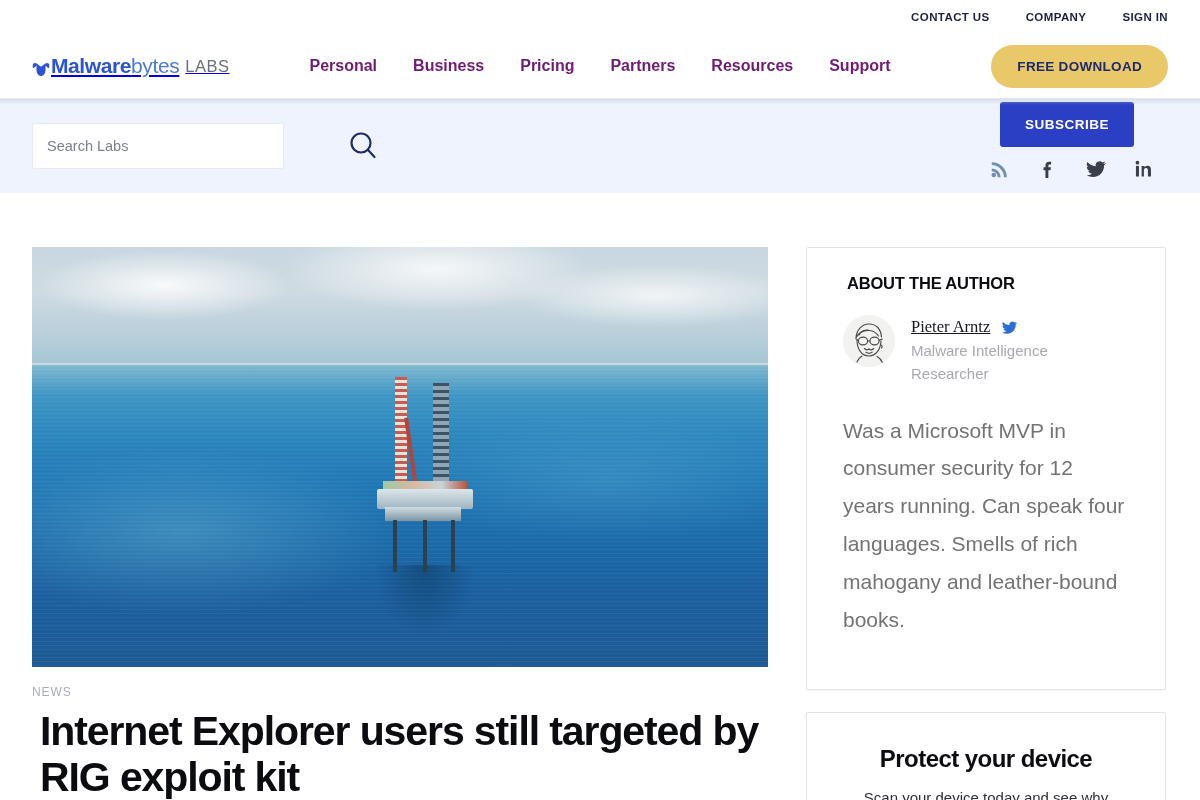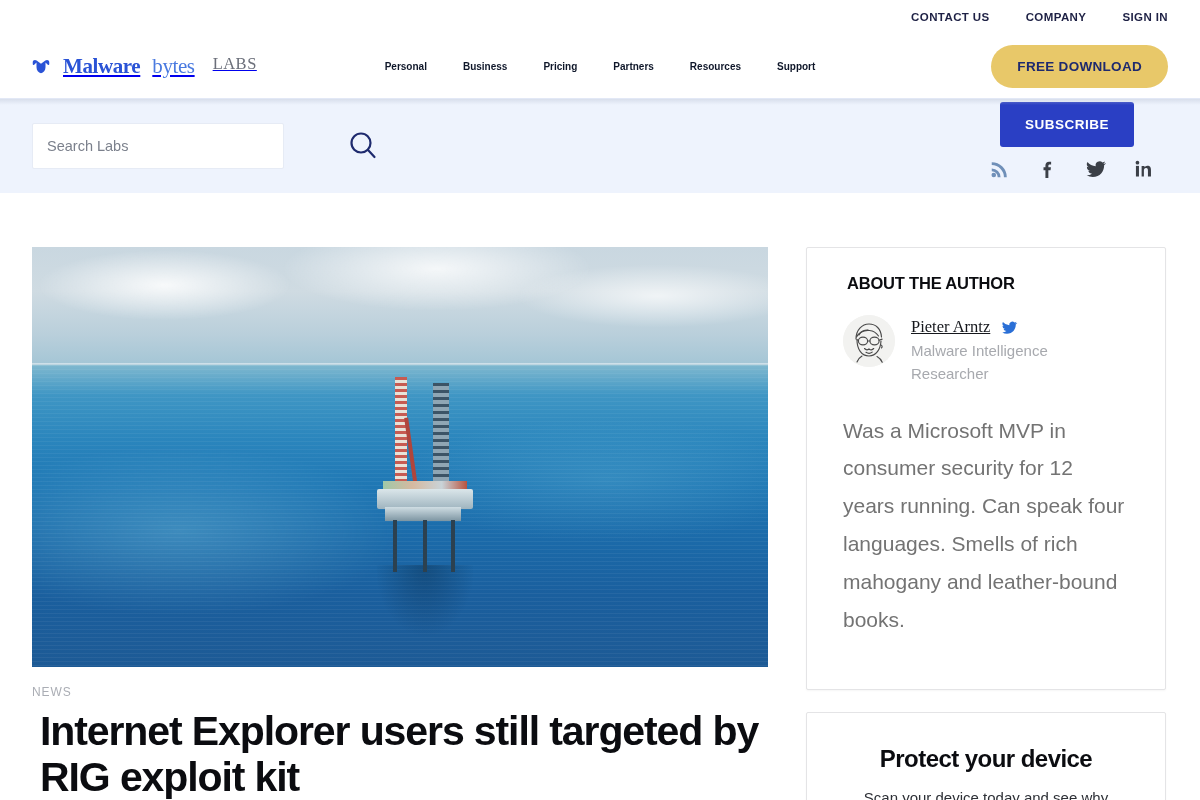--- a/index.html
+++ b/index.html
@@ -21,35 +21,35 @@
     font-size:11.5px; font-weight:bold; letter-spacing:.4px;
     color:#1e2145; text-decoration:none; white-space:nowrap;
     text-transform:uppercase; cursor:pointer;
   }
 
   
   .main-header{
     height:64px; display:flex; align-items:center;
     padding:0 32px; background:#ffffff; position:relative;
   }
-  .logo{ display:flex; align-items:flex-start; gap:12px; cursor:pointer; user-select:none;font-family:Liberation Serif, serif; }
+  .logo{ display:flex; align-items:center; gap:0; cursor:pointer; user-select:none; }
   .logo-mark{
     display:inline-block; width:18px; height:18px; margin-right:1px;
     position:relative; top:3px;
   }
   .logo-malware{ font-size:21px; font-weight:bold; color:#2a53d6; letter-spacing:-.4px; }
   .logo-bytes{ font-size:21px; font-weight:normal; color:#4a7ae0; letter-spacing:-.4px; }
   .logo-labs{ font-size:16.5px; font-weight:normal; color:#6b6f7a; letter-spacing:.5px; margin-left:6px; }
 
   .main-nav{
     position:absolute; left:50%; transform:translateX(-50%);
     display:flex; align-items:center; gap:36px;
   }
   .nav-link{
-    font-size:10px; font-weight:bold; color:#0f172a;
+    font-size:16px; font-weight:bold; color:#701a75;
     text-decoration:none; white-space:nowrap; cursor:pointer;
   }
   .header-cta{
     position:absolute; right:32px;
     background:#e8c869; color:#1e2a6e;
     font-size:13.5px; font-weight:bold; letter-spacing:.3px;
     border:none; border-radius:26px; padding:14px 26px;
     cursor:pointer; white-space:nowrap;
   }
 

